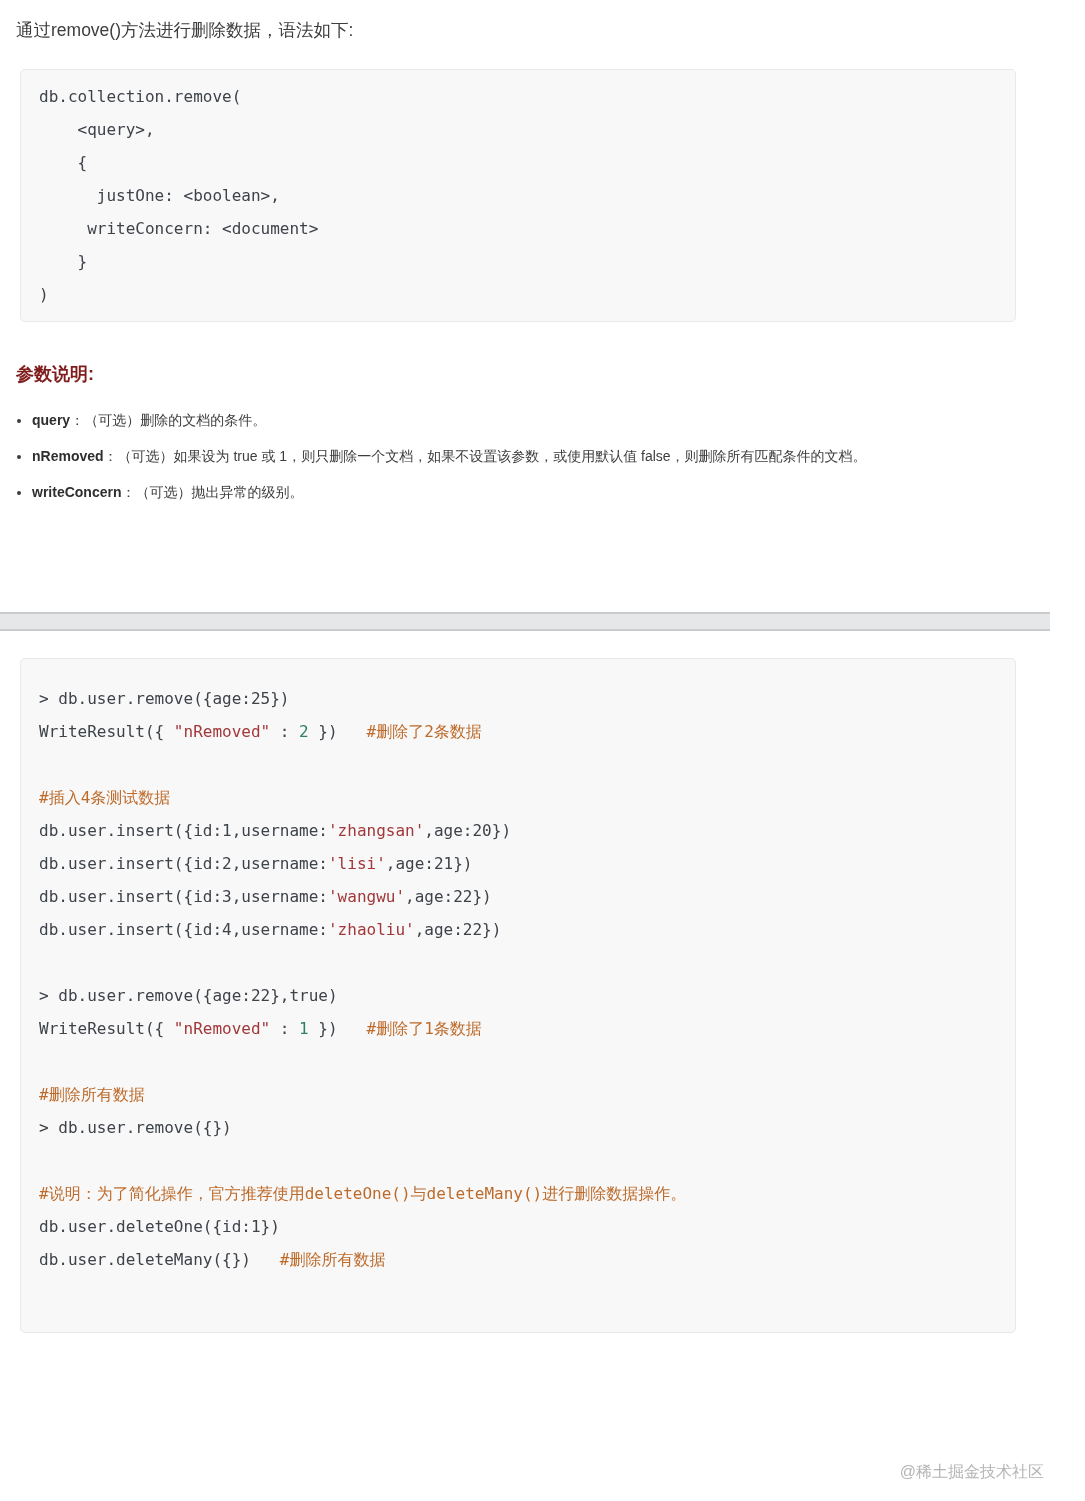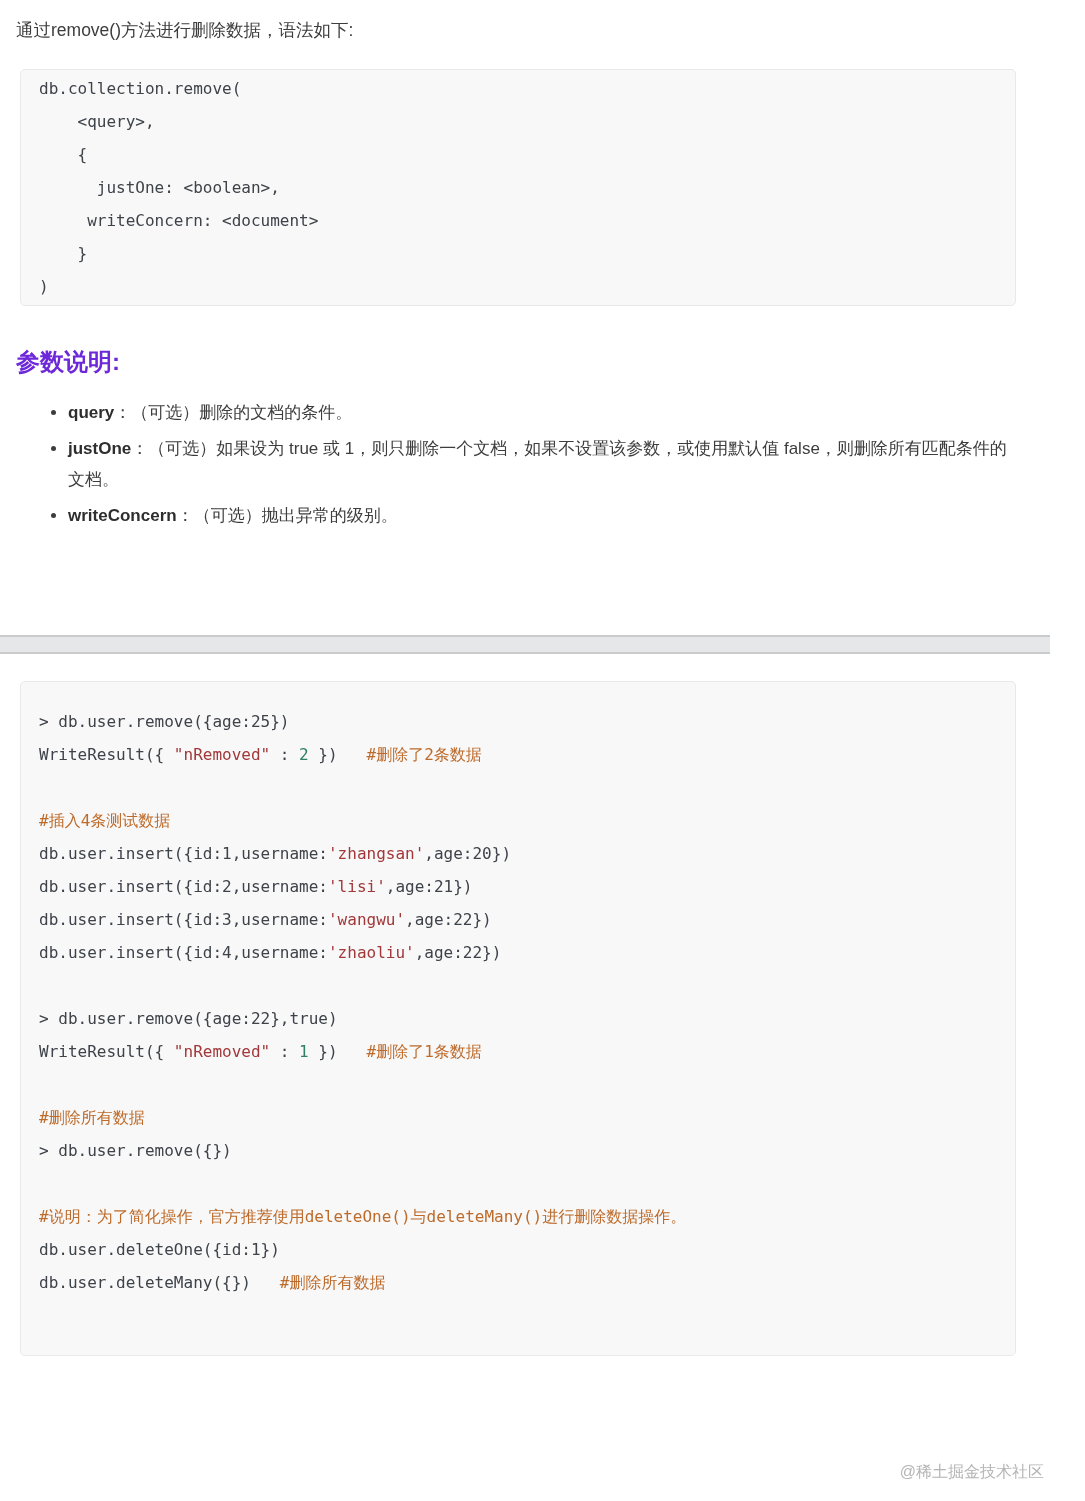--- a/index.html
+++ b/index.html
@@ -15,43 +15,43 @@
   .intro {
     margin: 18px 34px 0 16px;
     font-size: 17.5px;
     line-height: 24px;
   }
   .code-block {
     margin: 27px 34px 0 20px;
     background: var(--code-bg, #f8f8f9);
     border: 1px solid var(--code-border, #e9e9ea);
     border-radius: 5px;
-    padding: 2px 18px;
+    padding: 10px 18px;
     font-family: "DejaVu Sans Mono", "Liberation Mono", monospace;
     font-size: 16px;
     line-height: 33px;
     color: var(--code-plain, #3e4349);
     overflow: hidden;
   }
   #example-block { padding: 23px 18px; }
   .code-line { white-space: pre; min-height: 33px; }
   .tok-plain   { color: var(--code-plain, #3e4349); }
   .tok-string  { color: var(--code-string, #a13839); }
   .tok-number  { color: var(--code-number, #2e8162); }
   .tok-comment { color: var(--code-comment, #bd6b2b); }
   .params-heading {
     margin: 40px 0 0 16px;
-    font-size: 24px;
+    font-size: 18px;
     font-weight: bold;
-    color: #6d28d9;
+    color: #7f1d1d;
   }
   .params-list {
     margin: 19px 34px 13px 0;
-    padding-left: 68px;
-    font-size: 17px;
+    padding-left: 32px;
+    font-size: 14px;
     line-height: 31px;
   }
   .params-list li { margin-bottom: 5px; }
   .params-list strong { color: #2e2e2e; }
   .divider-band {
     margin-top: 104px;
     height: 15px;
     width: 1085px;
     background: var(--divider-bg, #e6e7e8);
     border-top: 2px solid var(--divider-border, #c9cbcc);
@@ -76,21 +76,21 @@
 <div class="page">
 
   <p class="intro">通过remove()方法进行删除数据，语法如下:</p>
 
   <pre class="code-block" id="syntax-block"><div class="code-line"><span class="tok-plain">db.collection.remove(</span></div><div class="code-line"><span class="tok-plain">    &lt;query&gt;,</span></div><div class="code-line"><span class="tok-plain">    {</span></div><div class="code-line"><span class="tok-plain">      justOne: &lt;boolean&gt;,</span></div><div class="code-line"><span class="tok-plain">     writeConcern: &lt;document&gt;</span></div><div class="code-line"><span class="tok-plain">    }</span></div><div class="code-line"><span class="tok-plain">)</span></div></pre>
 
   <h4 class="params-heading">参数说明:</h4>
 
   <ul class="params-list">
       <li><strong>query</strong><span>：（可选）删除的文档的条件。</span></li>
-      <li><strong>justOne</strong><span>：（可选）如果设为 true 或 1，则只删除一个文档，如果不设置该参数，或使用默认值 false，则删除所有匹配条件的文档。</span></li>
+      <li><strong>nRemoved</strong><span>：（可选）如果设为 true 或 1，则只删除一个文档，如果不设置该参数，或使用默认值 false，则删除所有匹配条件的文档。</span></li>
       <li><strong>writeConcern</strong><span>：（可选）抛出异常的级别。</span></li>
     </ul>
 
   <div class="divider-band"></div>
 
 
   <pre class="code-block" id="example-block"><div class="code-line"><span class="tok-plain">&gt; db.user.remove({age:25})</span></div><div class="code-line"><span class="tok-plain">WriteResult({ </span><span class="tok-string">"nRemoved"</span><span class="tok-plain"> : </span><span class="tok-number">2</span><span class="tok-plain"> })   </span><span class="tok-comment">#删除了2条数据</span></div><div class="code-line"><span class="tok-plain"> </span></div><div class="code-line"><span class="tok-comment">#插入4条测试数据</span></div><div class="code-line"><span class="tok-plain">db.user.insert({id:1,username:</span><span class="tok-string">'zhangsan'</span><span class="tok-plain">,age:20})</span></div><div class="code-line"><span class="tok-plain">db.user.insert({id:2,username:</span><span class="tok-string">'lisi'</span><span class="tok-plain">,age:21})</span></div><div class="code-line"><span class="tok-plain">db.user.insert({id:3,username:</span><span class="tok-string">'wangwu'</span><span class="tok-plain">,age:22})</span></div><div class="code-line"><span class="tok-plain">db.user.insert({id:4,username:</span><span class="tok-string">'zhaoliu'</span><span class="tok-plain">,age:22})</span></div><div class="code-line"><span class="tok-plain"> </span></div><div class="code-line"><span class="tok-plain">&gt; db.user.remove({age:22},true)</span></div><div class="code-line"><span class="tok-plain">WriteResult({ </span><span class="tok-string">"nRemoved"</span><span class="tok-plain"> : </span><span class="tok-number">1</span><span class="tok-plain"> })   </span><span class="tok-comment">#删除了1条数据</span></div><div class="code-line"><span class="tok-plain"> </span></div><div class="code-line"><span class="tok-comment">#删除所有数据</span></div><div class="code-line"><span class="tok-plain">&gt; db.user.remove({})</span></div><div class="code-line"><span class="tok-plain"> </span></div><div class="code-line"><span class="tok-comment">#说明：为了简化操作，官方推荐使用deleteOne()与deleteMany()进行删除数据操作。</span></div><div class="code-line"><span class="tok-plain">db.user.deleteOne({id:1})</span></div><div class="code-line"><span class="tok-plain">db.user.deleteMany({})   </span><span class="tok-comment">#删除所有数据</span></div><div class="code-line"><span class="tok-plain"> </span></div></pre>
 
   <div class="watermark">@稀土掘金技术社区</div>
 

